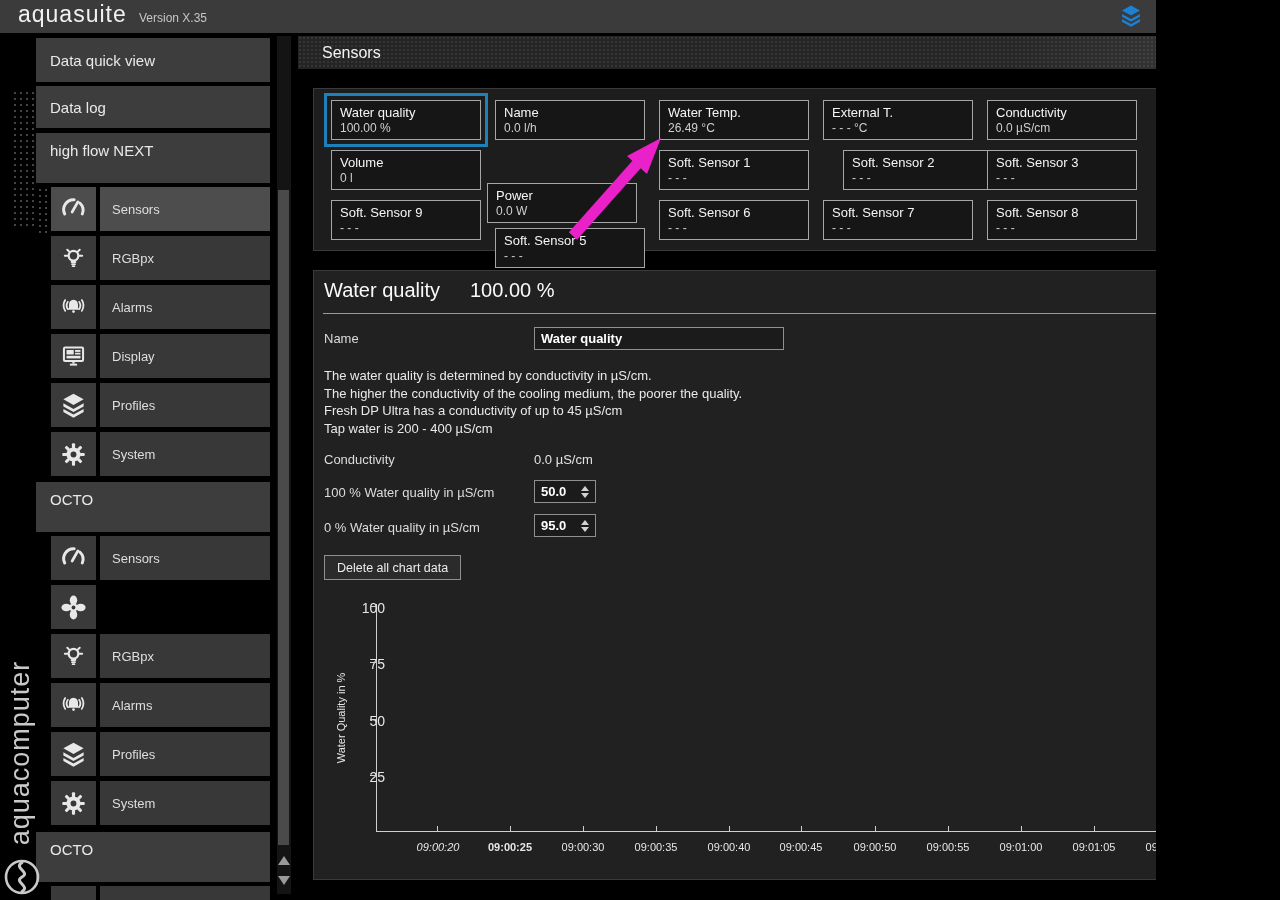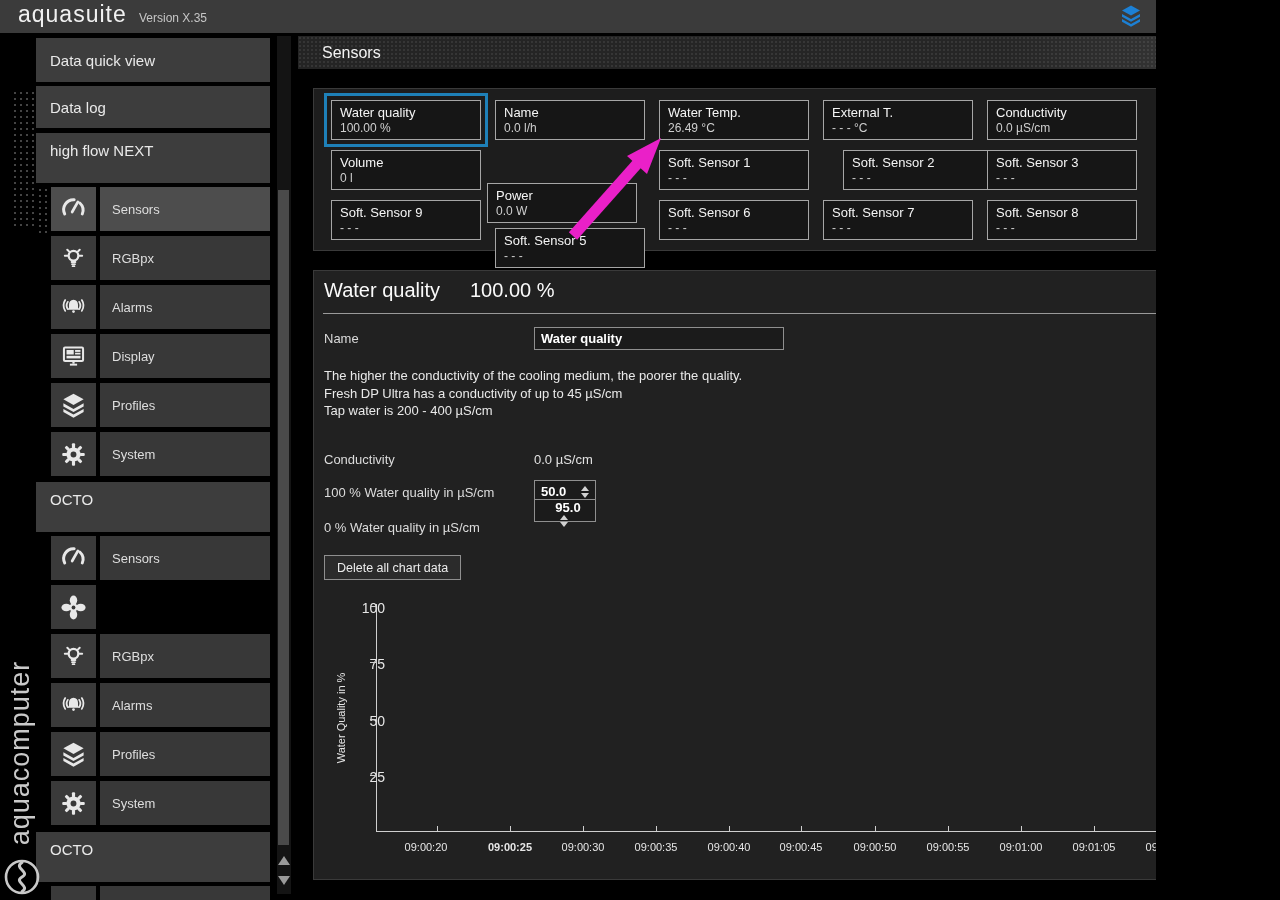--- a/index.html
+++ b/index.html
@@ -380,39 +380,40 @@
       <div class="wq-title">
         <span>Water quality</span>
         <span>100.00 %</span>
       </div>
       <div class="wq-rule"></div>
 
       <div class="flabel" style="top:60px;">Name</div>
       <input class="name-input" type="text" value="Water quality" style="">
 
       <div class="desc">
+        <div>The water quality is determined by conductivity in µS/cm.</div>
         <div>The higher the conductivity of the cooling medium, the poorer the quality.</div>
         <div>Fresh DP Ultra has a conductivity of up to 45 µS/cm</div>
         <div>Tap water is 200 - 400 µS/cm</div>
       </div>
 
       <div class="flabel" style="top:181px;">Conductivity</div>
       <div class="fvalue" style="top:181px;">0.0 µS/cm</div>
 
       <div class="flabel" style="top:214px;">100 % Water quality in µS/cm</div>
       <div class="spinner" style="top:209px;">
         <span class="sval">50.0</span>
         <span class="sarrows">
           <span class="sp-up"></span>
           <span class="sp-down"></span>
         </span>
       </div>
 
       <div class="flabel" style="top:249px;">0 % Water quality in µS/cm</div>
-      <div class="spinner" style="top:228px;flex-direction:column;">
+      <div class="spinner" style="top:243px;">
         <span class="sval">95.0</span>
         <span class="sarrows">
           <span class="sp-up"></span>
           <span class="sp-down"></span>
         </span>
       </div>
 
       <div class="del-btn">Delete all chart data</div>
 
       <div class="chart">
@@ -435,21 +436,21 @@
         <div class="xtick" style="left:342px;"></div>
         <div class="xtick" style="left:415px;"></div>
         <div class="xtick" style="left:487px;"></div>
         <div class="xtick" style="left:561px;"></div>
         <div class="xtick" style="left:634px;"></div>
         <div class="xtick" style="left:707px;"></div>
         <div class="xtick" style="left:780px;"></div>
         <div class="xtick" style="left:853px;"></div>
         <div class="xtick" style="left:926px;"></div>
 
-        <div class="xlab" style="left:112px;">09:00:20</div>
+        <div class="xlab" style="left:124px;font-style:italic;">09:00:20</div>
         <div class="xlab" style="left:196px;font-weight:bold;">09:00:25</div>
         <div class="xlab" style="left:269px;">09:00:30</div>
         <div class="xlab" style="left:342px;">09:00:35</div>
         <div class="xlab" style="left:415px;">09:00:40</div>
         <div class="xlab" style="left:487px;">09:00:45</div>
         <div class="xlab" style="left:561px;">09:00:50</div>
         <div class="xlab" style="left:634px;">09:00:55</div>
         <div class="xlab" style="left:707px;">09:01:00</div>
         <div class="xlab" style="left:780px;">09:01:05</div>
         <div class="xlab" style="left:853px;">09:01:10</div>

